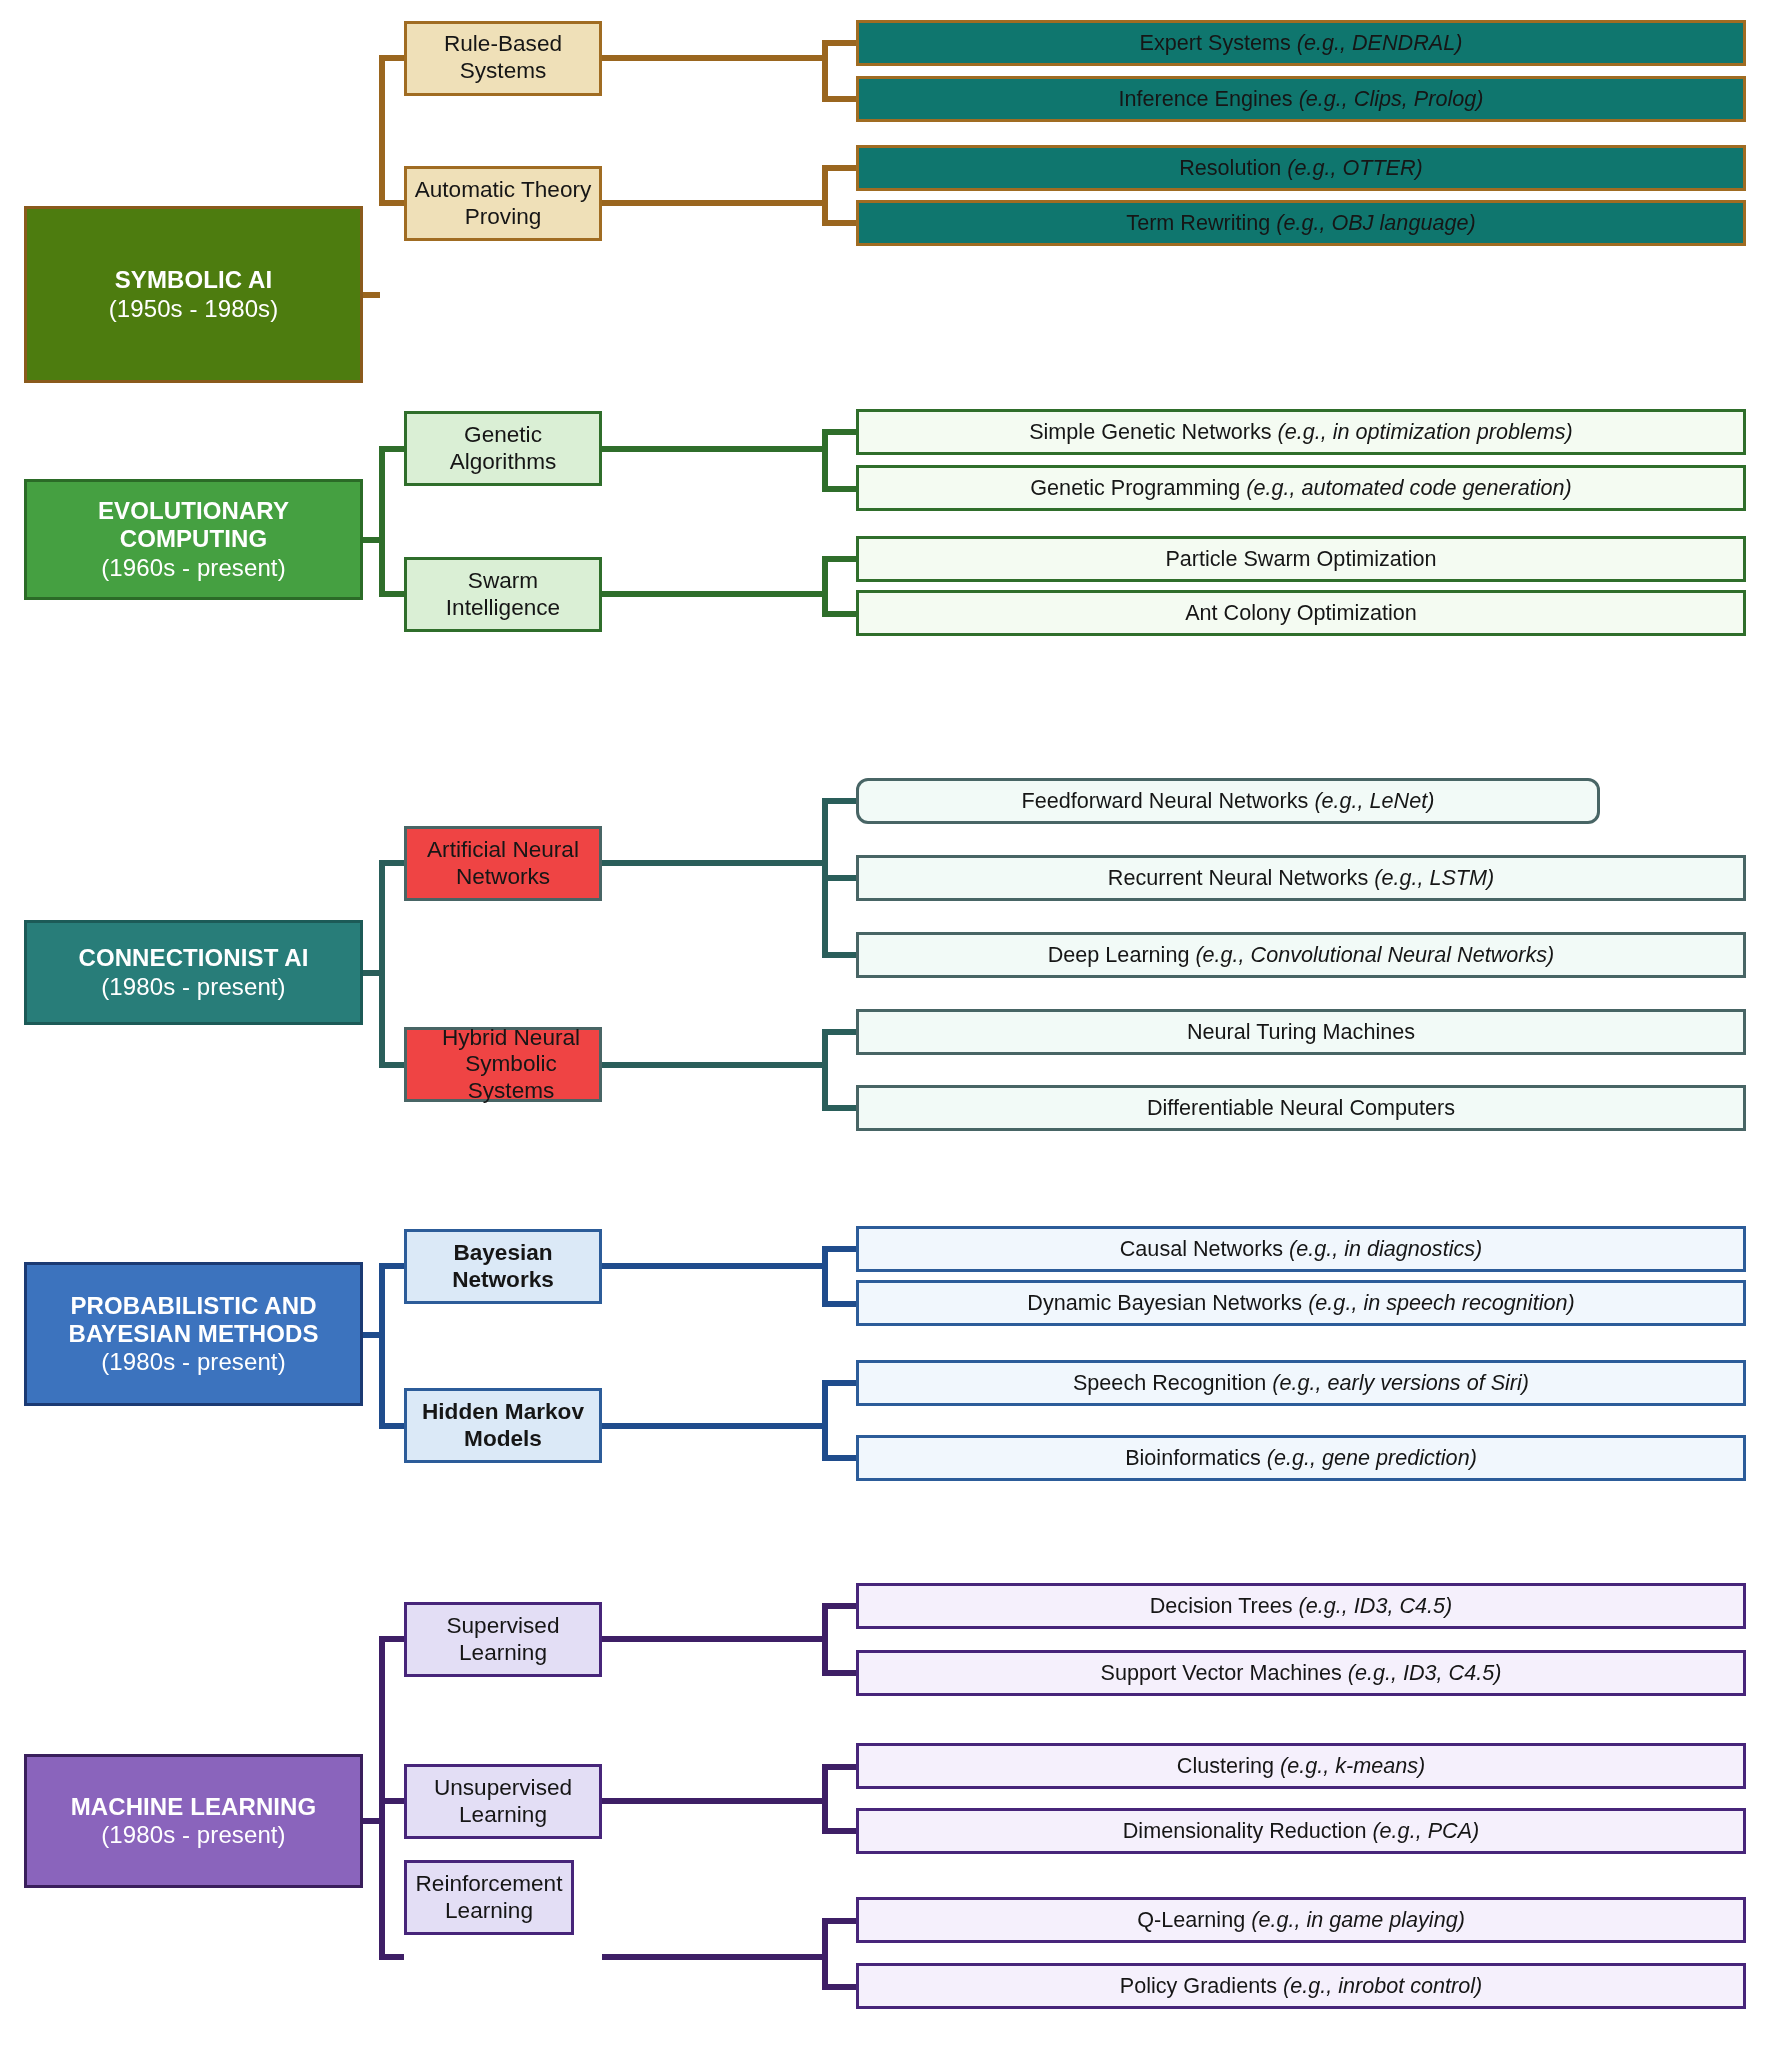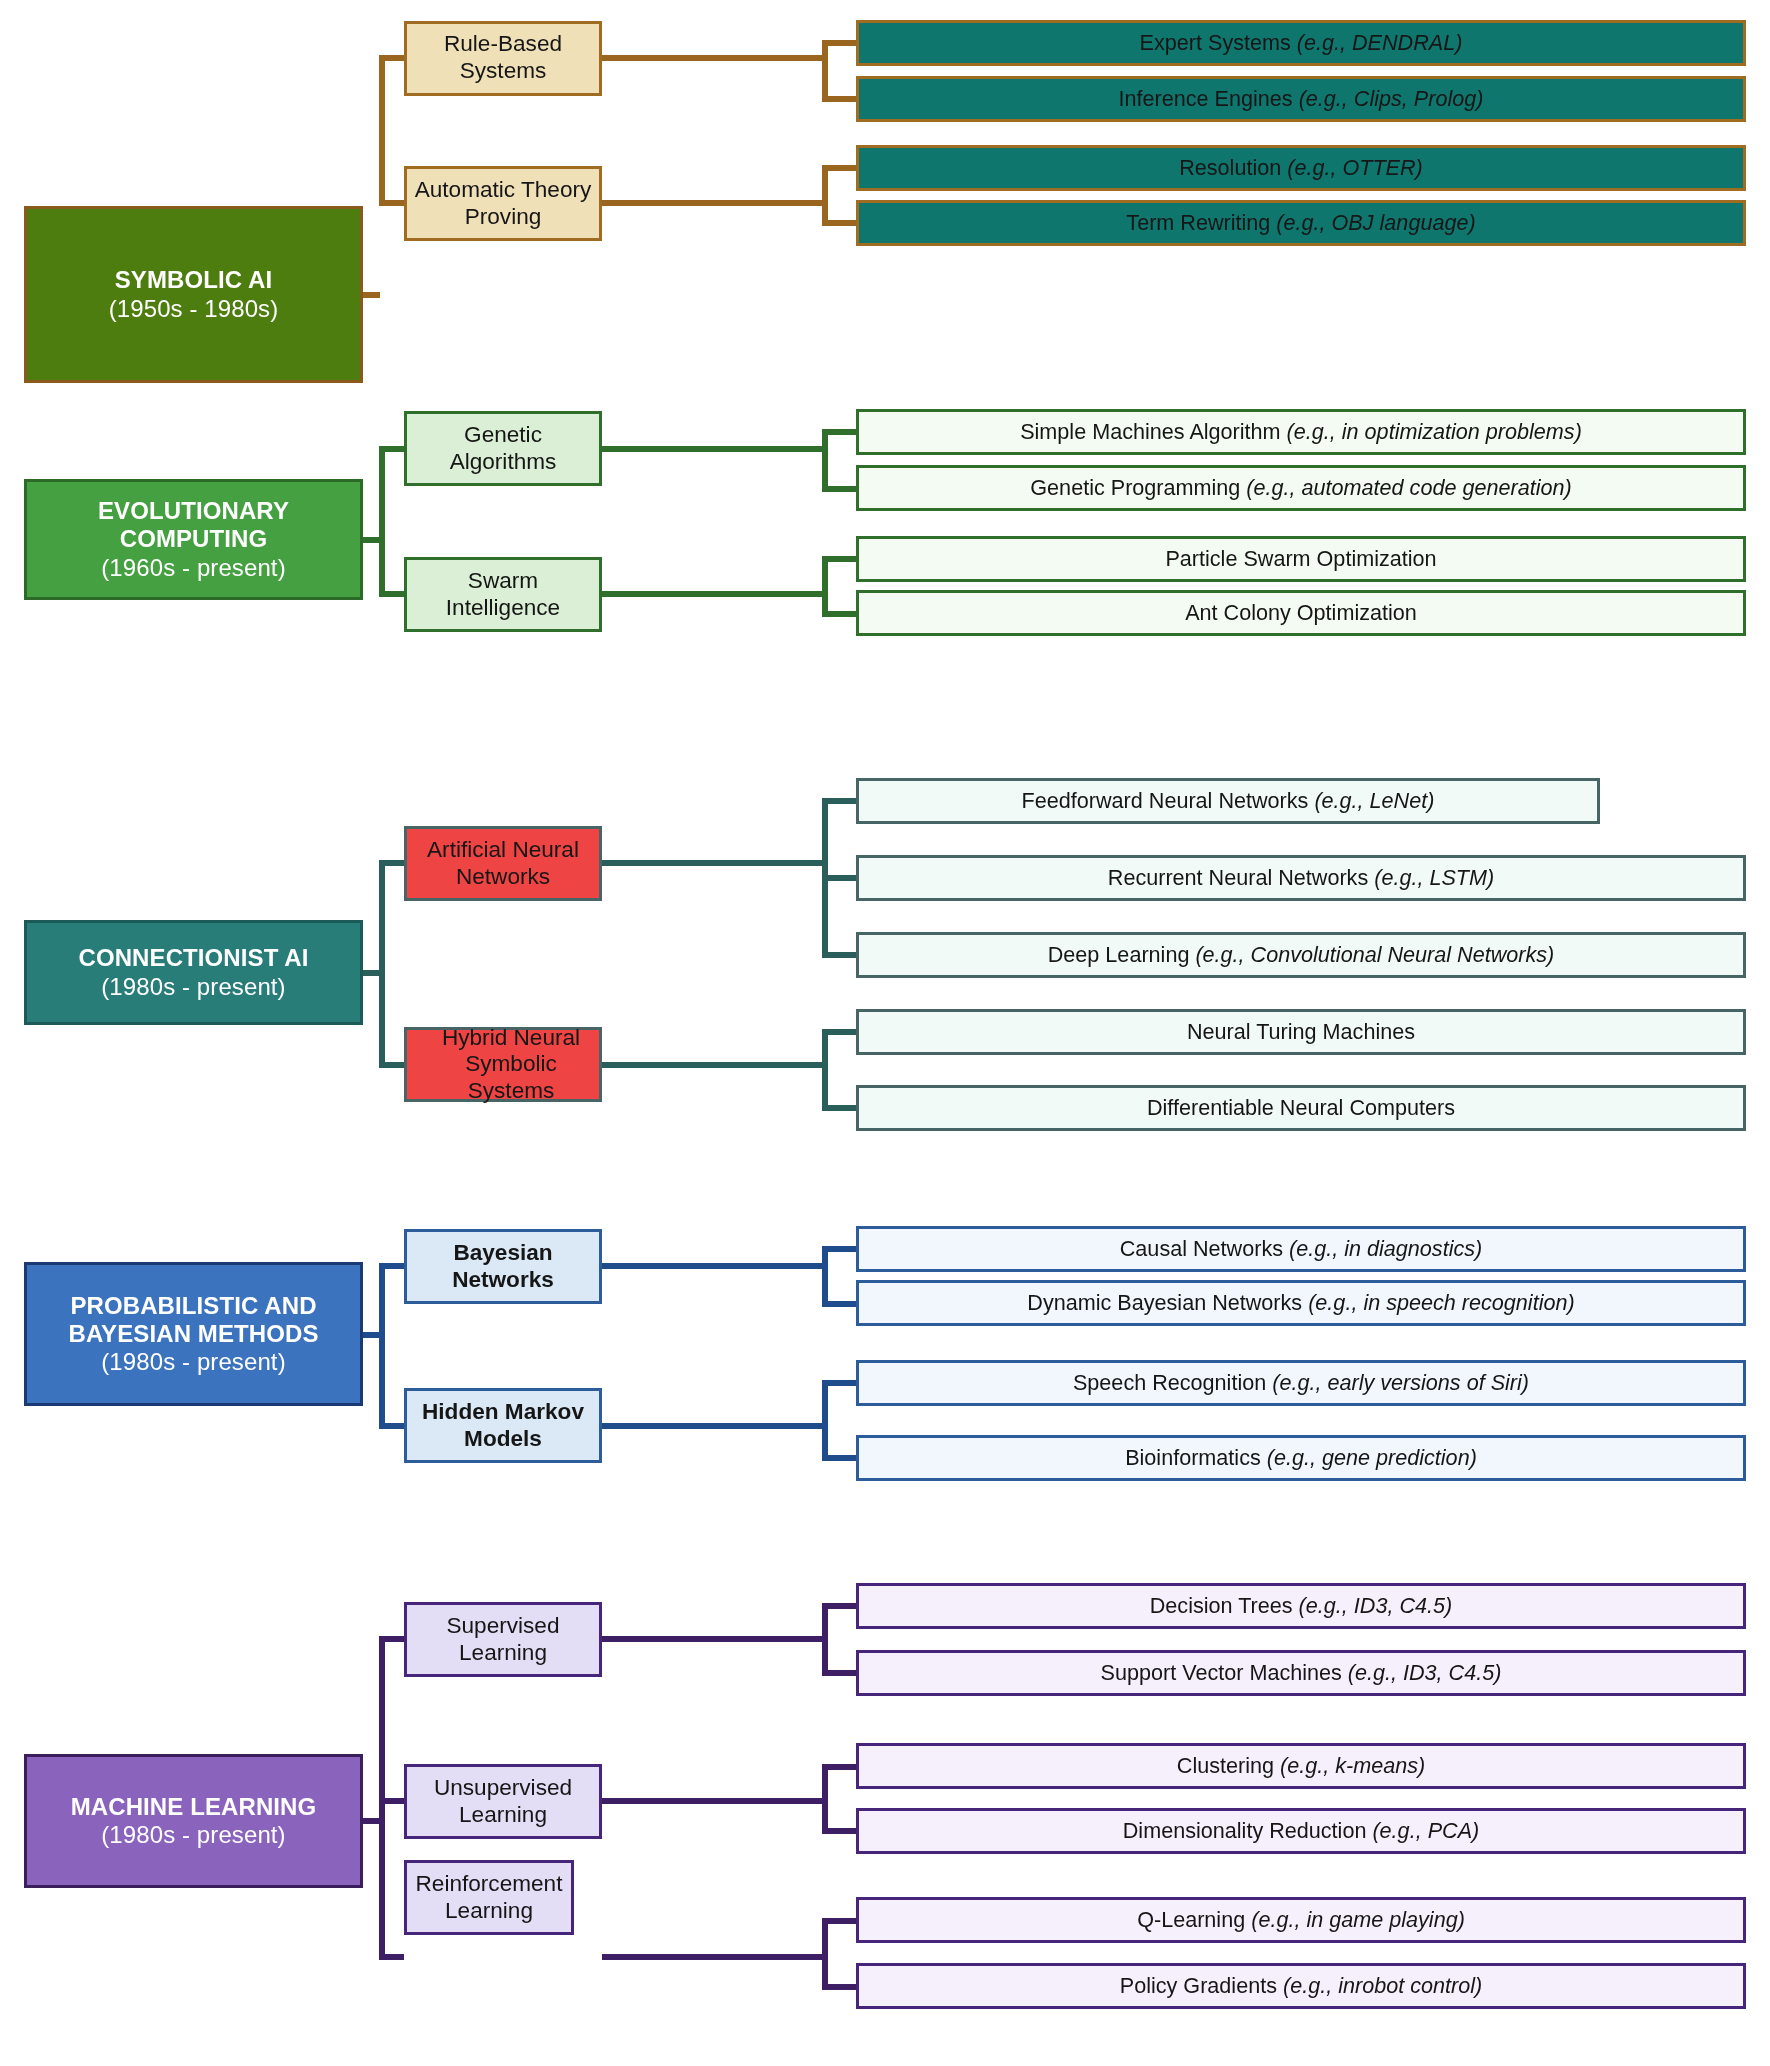--- a/index.html
+++ b/index.html
@@ -131,21 +131,21 @@
     <div class="ln c-evo-line" style="left: 363px; top: 537px; width: 16.5px; height: 5.7px;"></div>
     <div class="ln c-evo-line" style="left: 379px; top: 446px; width: 5.7px; height: 151px;"></div>
     <div class="ln c-evo-line" style="left: 379px; top: 446px; width: 25px; height: 5.7px;"></div>
     <div class="node mid c-evo-mid" style="left: 404px; top: 411px; width: 198px; height: 75px;">
       <span class="txt">Genetic Algorithms</span>
     </div>
     <div class="ln c-evo-line" style="left: 602px; top: 446px; width: 220px; height: 5.7px;"></div>
     <div class="ln c-evo-line" style="left: 822px; top: 429px; width: 5.7px; height: 62px;"></div>
     <div class="ln c-evo-line" style="left: 822px; top: 429px; width: 34px; height: 5.7px;"></div>
     <div class="node leaf c-evo-leaf" style="left: 856px; top: 409px; width: 890px; height: 46px;">
-      <span class="txt"><span>Simple Machines Algorithm</span> <em>(e.g., in optimization problems)</em></span>
+      <span class="txt"><span>Simple Genetic Networks</span> <em>(e.g., in optimization problems)</em></span>
     </div>
     <div class="ln c-evo-line" style="left: 822px; top: 486px; width: 34px; height: 5.7px;"></div>
     <div class="node leaf c-evo-leaf" style="left: 856px; top: 465px; width: 890px; height: 46px;">
       <span class="txt"><span>Genetic Programming</span> <em>(e.g., automated code generation)</em></span>
     </div>
     <div class="ln c-evo-line" style="left: 379px; top: 591px; width: 25px; height: 5.7px;"></div>
     <div class="node mid c-evo-mid" style="left: 404px; top: 557px; width: 198px; height: 75px;">
       <span class="txt">Swarm Intelligence</span>
     </div>
     <div class="ln c-evo-line" style="left: 602px; top: 591px; width: 220px; height: 5.7px;"></div>
@@ -163,21 +163,21 @@
     </div>
     <div class="ln c-con-line" style="left: 363px; top: 970px; width: 16.5px; height: 5.7px;"></div>
     <div class="ln c-con-line" style="left: 379px; top: 860px; width: 5.7px; height: 207px;"></div>
     <div class="ln c-con-line" style="left: 379px; top: 860px; width: 25px; height: 5.7px;"></div>
     <div class="node mid c-con-mid" style="left: 404px; top: 826px; width: 198px; height: 75px;">
       <span class="txt">Artificial Neural Networks</span>
     </div>
     <div class="ln c-con-line" style="left: 602px; top: 860px; width: 220px; height: 5.7px;"></div>
     <div class="ln c-con-line" style="left: 822px; top: 798px; width: 5.7px; height: 160px;"></div>
     <div class="ln c-con-line" style="left: 822px; top: 798px; width: 34px; height: 5.7px;"></div>
-    <div class="node leaf c-con-leaf" style="left: 856px; top: 778px; width: 744px; height: 46px;">
+    <div class="node leaf c-con-leaf" style="left: 856px; top: 778px; width: 744px; height: 46px; border-radius: 12px;">
       <span class="txt"><span>Feedforward Neural Networks</span> <em>(e.g., LeNet)</em></span>
     </div>
     <div class="ln c-con-line" style="left: 822px; top: 875px; width: 34px; height: 5.7px;"></div>
     <div class="node leaf c-con-leaf" style="left: 856px; top: 855px; width: 890px; height: 46px;">
       <span class="txt"><span>Recurrent Neural Networks</span> <em>(e.g., LSTM)</em></span>
     </div>
     <div class="ln c-con-line" style="left: 822px; top: 952px; width: 34px; height: 5.7px;"></div>
     <div class="node leaf c-con-leaf" style="left: 856px; top: 932px; width: 890px; height: 46px;">
       <span class="txt"><span>Deep Learning</span> <em>(e.g., Convolutional Neural Networks)</em></span>
     </div>

